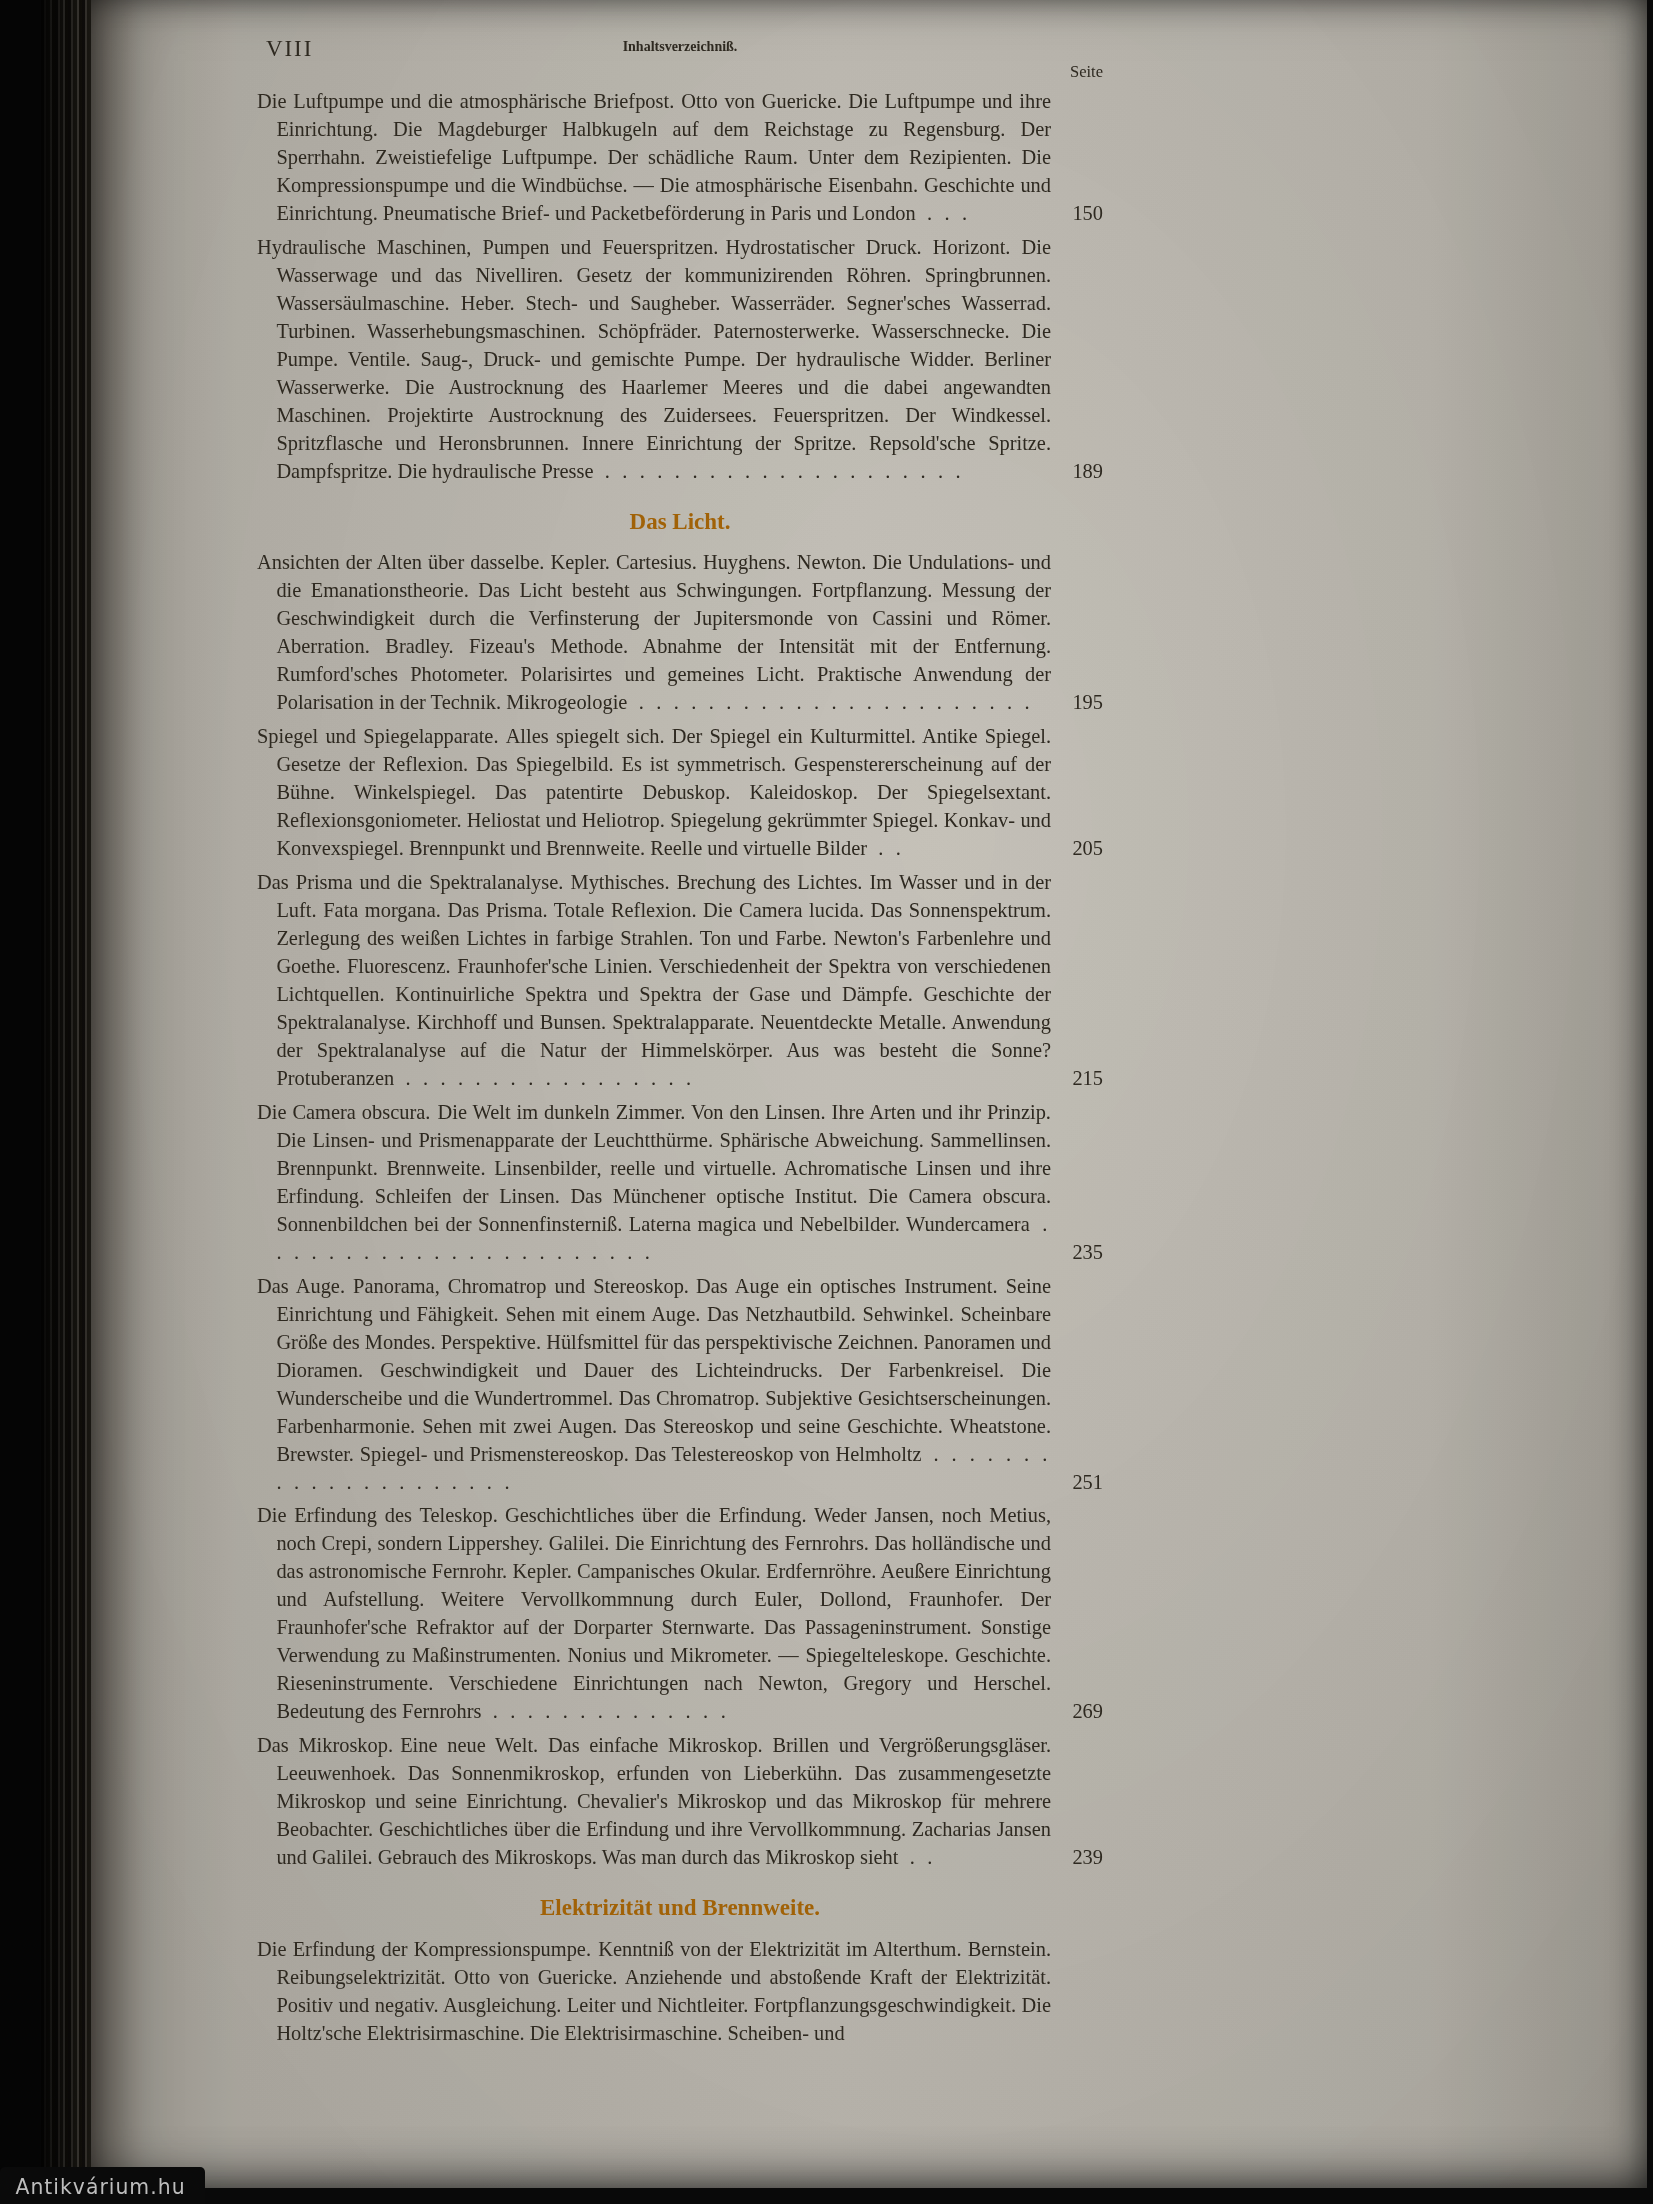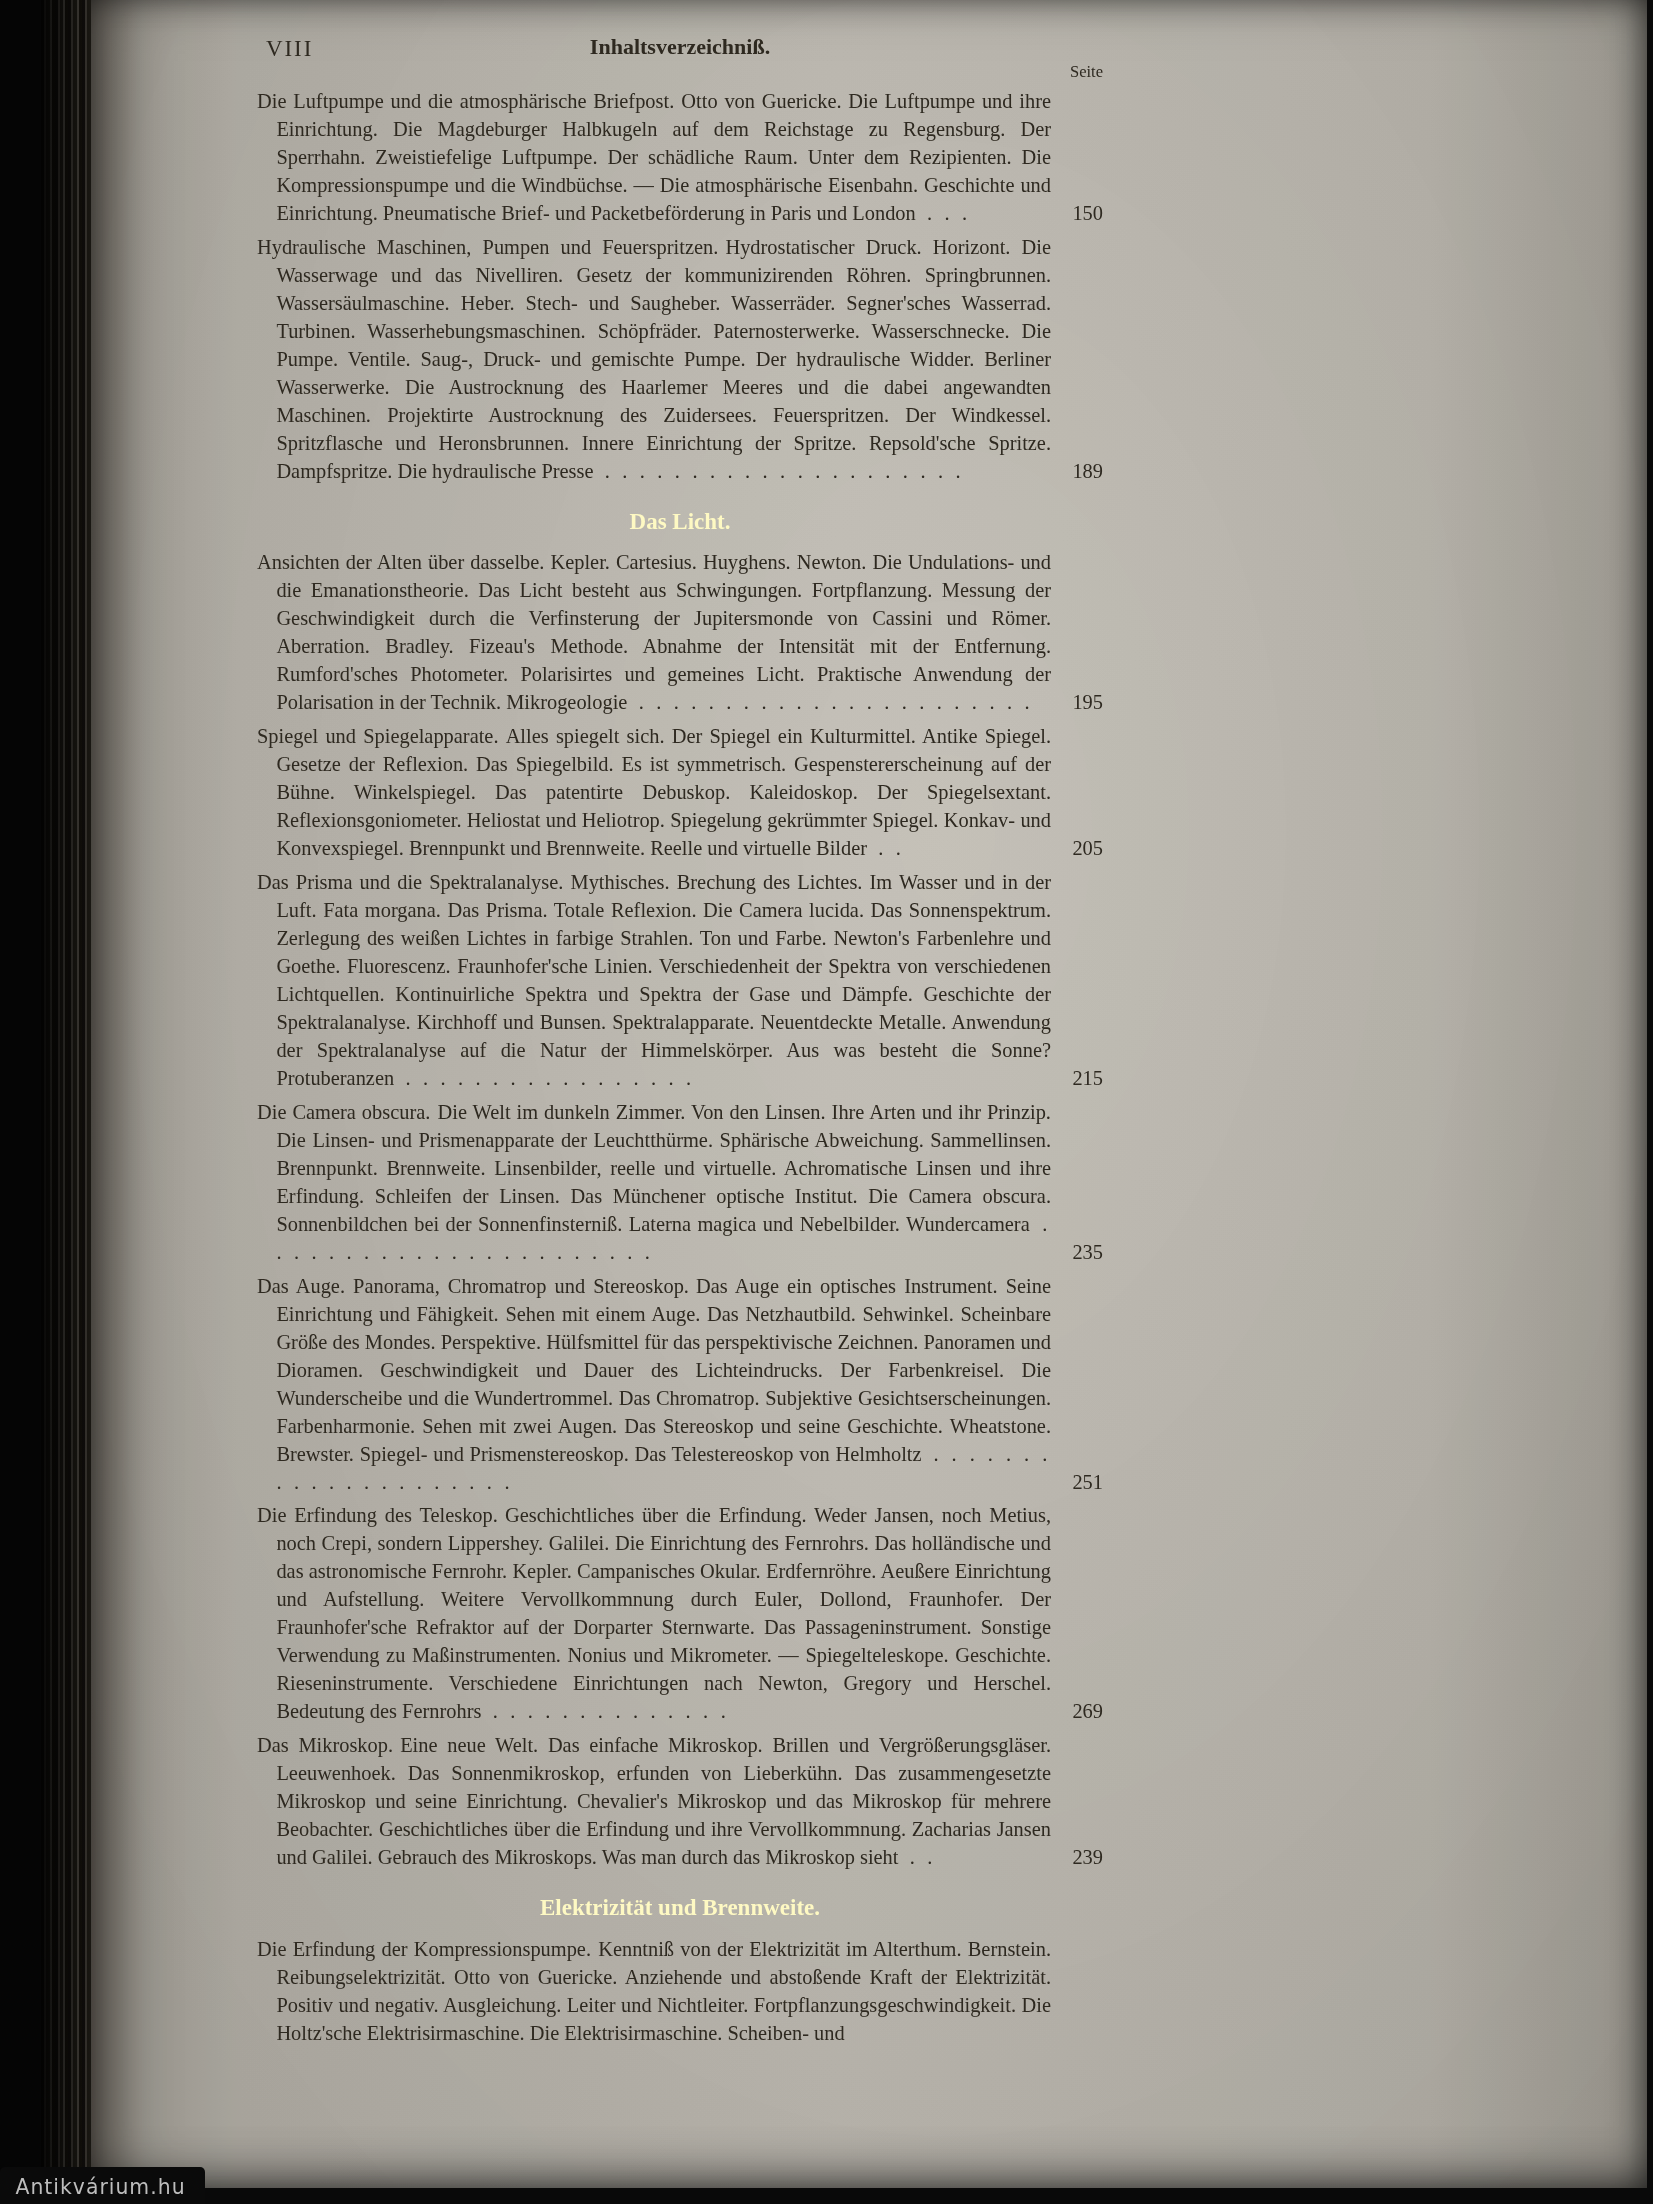--- a/index.html
+++ b/index.html
@@ -36,38 +36,38 @@
   }
   
   .page-content {
     position: absolute; left: 257px; top: 33px; width: 846px;
     color: #2e2920;
     font-size: 20.4px; line-height: 28px;
     overflow: hidden; height: 2154px;
   }
   .toc-header { position: relative; height: 54px; }
   .toc-header .roman    { position: absolute; left: 9px; top: 1.9px; font-size: 23px; letter-spacing: 1.9px; }
-  .toc-header .title    { position: absolute; left: 0; right: 0; top: 0; text-align: center; font-size: 22px; font-weight: bold; }
+  .toc-header .title    { position: absolute; left: 0; right: 0; top: 0; text-align: center; font-size: 14px; font-weight: bold; }
   .toc-header .seite    { position: absolute; right: 0; top: 25px; font-size: 16.5px; text-align: right; }
   .entry {
     position: relative;
     margin: 0 0 5.8px 0;
     padding-left: 19.4px; padding-right: 52px;
     text-indent: -19.4px;
     text-align: justify;
   }
   .entry .h { font-weight: normal; padding-right: 0.35em; }
   .entry .h:empty { display: none; padding: 0; }
   .entry .leader { letter-spacing: 0.18em; padding-left: 0.3em; white-space: normal; }
   .entry .pagenum { position: absolute; right: 0; bottom: 0; text-indent: 0; }
   h2.section {
     margin: 23px 0 12.6px 0;
     text-align: center;
     font-size: 23px; font-weight: bold;
-    color: #fef9c3;
+    color: #a16207;
   }
   
   .watermark {
     position: absolute; left: 0; bottom: -7.8px;
     background: #0a0a0a; color: #bdbdbd;
     font-family: "DejaVu Sans", "Liberation Sans", sans-serif;
     font-size: 20.4px; letter-spacing: 1px;
     padding: 8.7px 19.4px 13.6px 15.5px;
     border-radius: 4.9px 4.9px 0 0;
   }

